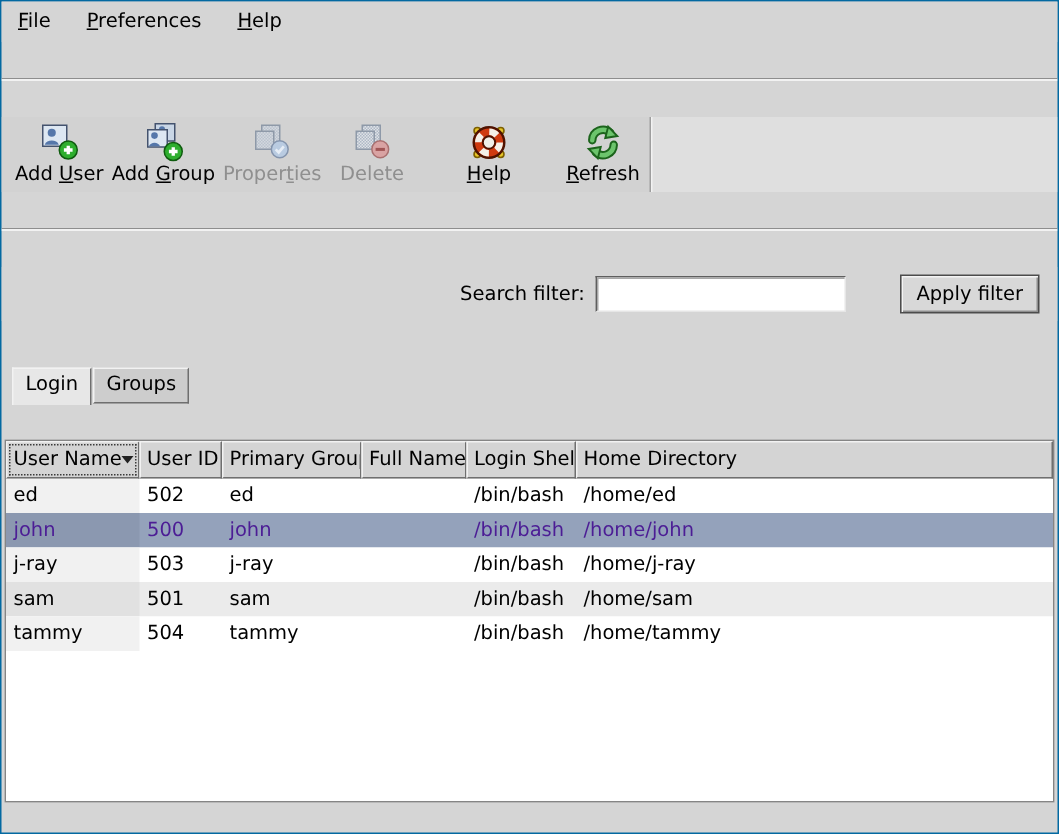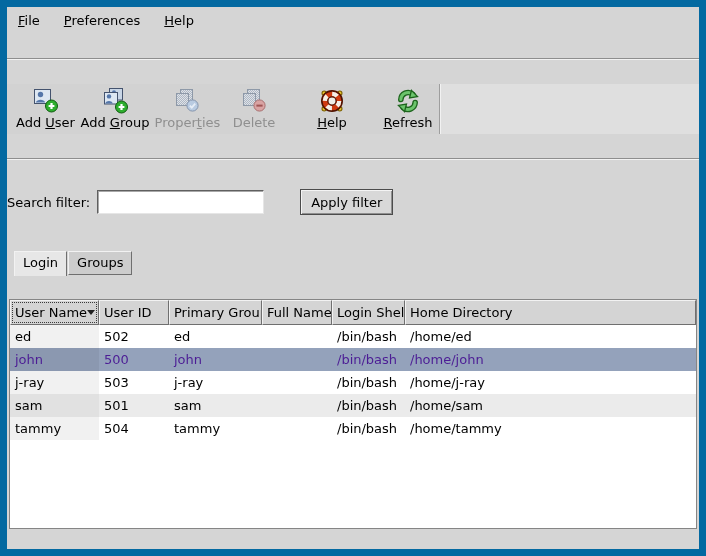--- a/index.html
+++ b/index.html
@@ -1,21 +1,21 @@
 <!DOCTYPE html>
 <html><head>
 <meta charset="utf-8">
 <style>
   * { box-sizing: border-box; margin: 0; padding: 0; }
   html,body { background:#ffffff; }
   body { font-family: "DejaVu Sans", "Liberation Sans", sans-serif; font-size: 13px; color: #000; }
 
   .window {
     width: 706px; height: 556px;
-    border: 7px solid #0369a1;
+    border: 1px solid #0369a1;
     background: #d5d5d5;
     display: flex; flex-direction: column;
     overflow: hidden;
     gap: 24px;
   }
 
   
   .menubar { height: 27px; display: flex; align-items: center; padding: 0 6px; gap: 14px; background:#d5d5d5; }
   .menu-item { padding: 3px 5px; cursor: default; white-space: nowrap; }
   .mn { text-decoration: underline; }
@@ -24,21 +24,21 @@
   
   .toolbar-row { height: 50px; display: flex; align-items: stretch; flex: none; }
   .toolbar { width: 433px; background: #d2d2d2; border-right: 1px solid #9e9e9e; display: flex; align-items: flex-start; padding: 2px 0 0 6px; }
   .toolbar-filler { flex: 1; background: #dfdfdf; border-left: 1px solid #f2f2f2; }
   .tb-btn { display: flex; flex-direction: column; align-items: center; justify-content: flex-start; padding: 1px 6px 0 6px; min-width: 62px; cursor: default; }
   .tb-btn .tb-icon { height: 28px; display: flex; align-items: center; justify-content: center; }
   .tb-btn .tb-label { white-space: nowrap; line-height: 15px; }
   .tb-btn.disabled .tb-label { color: #8f8f8f; }
 
   
-  .filter-row { height: 36px; display: flex; align-items: center; padding-right: 12px; flex: none; background:#d5d5d5; }
+  .filter-row { height: 36px; display: flex; align-items: center; justify-content: flex-end; padding-right: 12px; flex: none; background:#d5d5d5; }
   .filter-label { margin-right: 7px; }
   .text-input {
     width: 167px; height: 24px; background: #fff;
     border: 1px solid; border-color: #5f5f5f #e6e6e6 #e6e6e6 #5f5f5f;
     box-shadow: inset 1px 1px 0 #a8a8a8;
     font: 13px "DejaVu Sans", sans-serif; padding: 0 4px; outline: none;
   }
   .push-btn {
     margin-left: 36px; height: 26px; padding: 0 10px;
     background: #d8d8d8; color:#000;
@@ -73,21 +73,21 @@
     padding: 0 4px; white-space: nowrap; overflow: hidden;
     border: 1px solid; border-color: #f2f2f2 #6f6f6f #6f6f6f #f2f2f2;
     position: relative; cursor: default;
   }
   .th.focused { outline: 1px dotted #3a3a3a; outline-offset: -3px; }
   .sort-arrow {
     width: 0; height: 0; margin-left: auto; margin-right: 3px;
     border-left: 4px solid transparent; border-right: 4px solid transparent;
     border-top: 5px solid #222;
   }
-  .c1 { width: 89px; } .c2 { width: 70px; } .c3 { width: 93px; }
+  .c1 { width: 89px; } .c2 { width: 55px; } .c3 { width: 93px; }
   .c4 { width: 70px; } .c5 { width: 73px; } .c6 { flex: 1; }
 
   .tr { display: flex; height: 23px; flex: none; background: #fff; cursor: default; }
   .td { padding: 0 5px; line-height: 23px; white-space: nowrap; overflow: hidden; }
   .tr .td.c1 { background: #f1f1f1; }
   .tr.stripe { background: #ebebeb; }
   .tr.stripe .td.c1 { background: #e1e1e1; }
   .tr.selected { background: #94a2bb; color: #4c1d95; }
   .tr.selected .td.c1 { background: #8b98b0; }
   .table-filler { flex: 1; background: #fff; }

